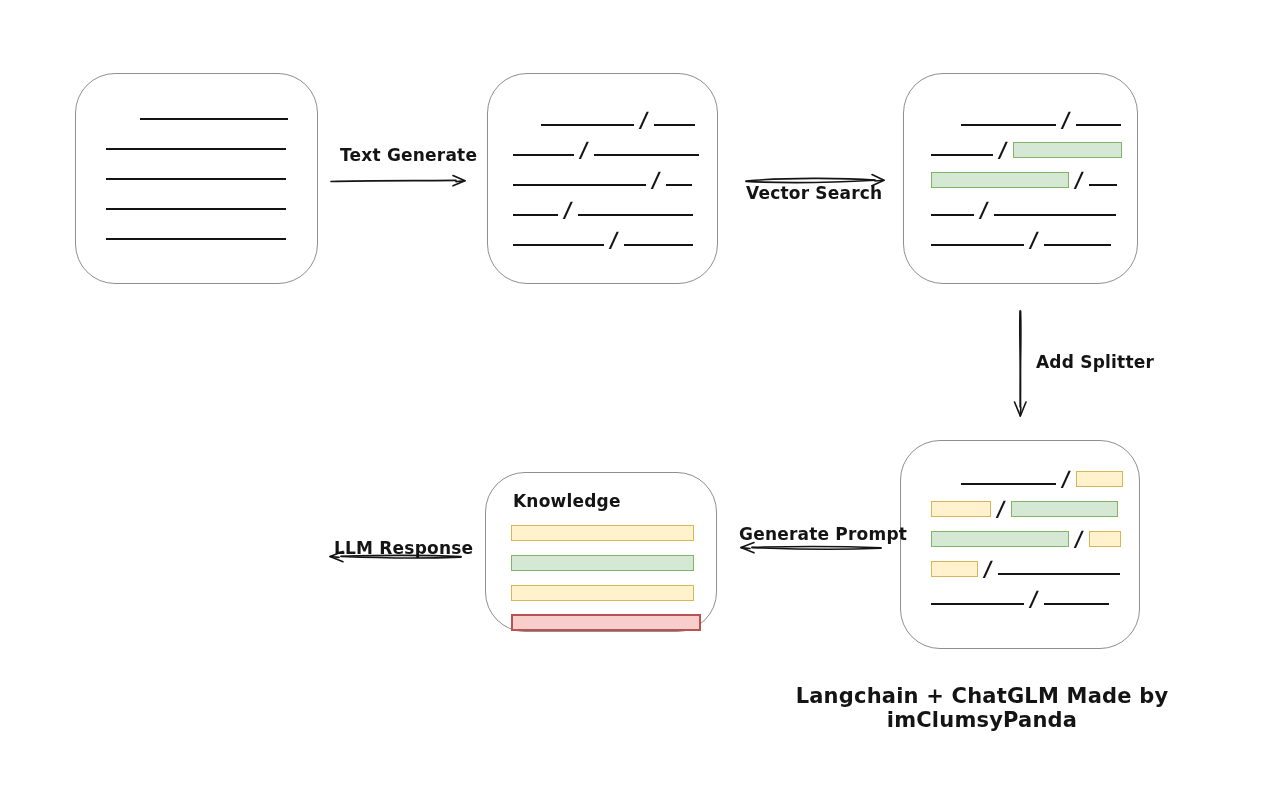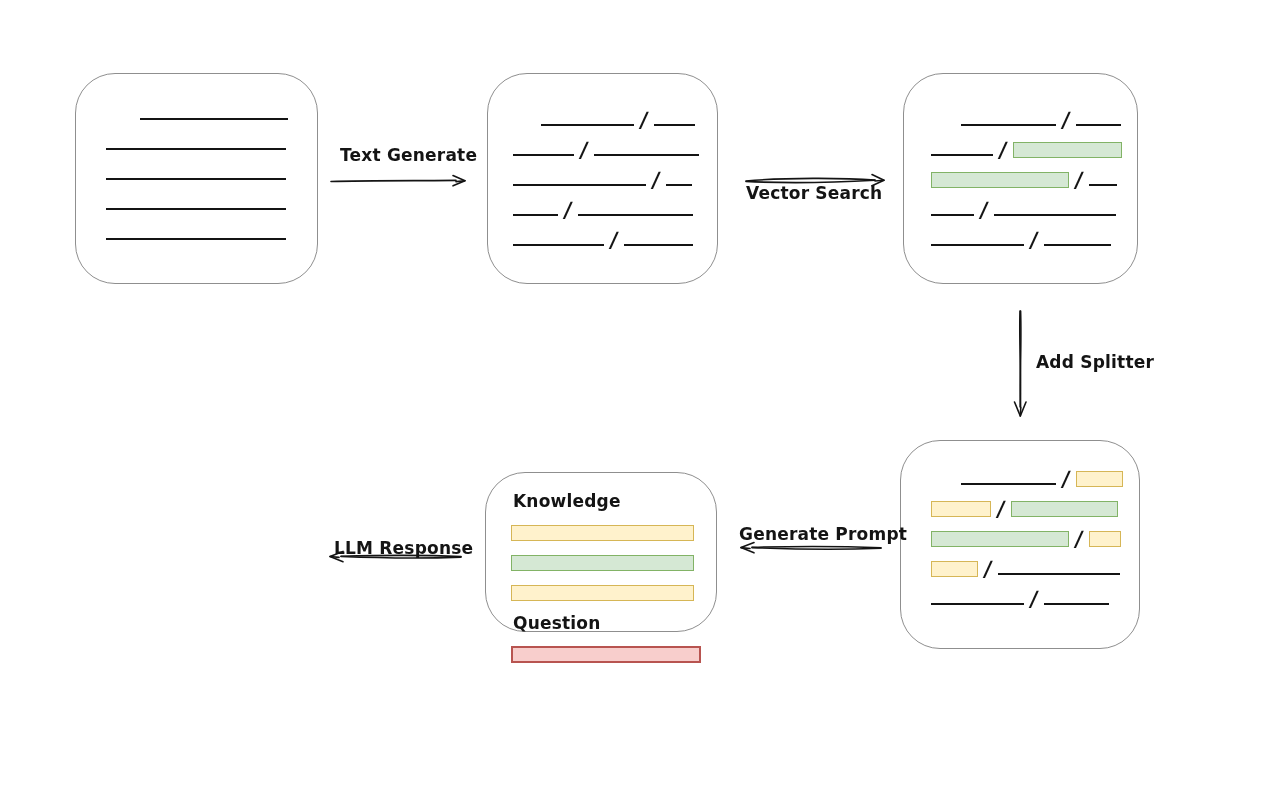--- a/index.html
+++ b/index.html
@@ -163,21 +163,20 @@
         <div class="chunk-row">
           <span class="seg yellow" style="width: 183px;"></span>
         </div>
         <div class="chunk-row">
           <span class="seg green" style="width: 183px;"></span>
         </div>
         <div class="chunk-row">
           <span class="seg yellow" style="width: 183px;"></span>
         </div>
       </div>
-    <div class="node-label question-label">Question</div>
     <div>
         <div class="chunk-row">
           <span class="seg red" style="width: 190px;"></span>
         </div>
       </div>
   </div>
 
 
   <div class="arrow-label" style="left:340px;top:145px;">Text Generate</div>
   <svg class="arrow-svg" style="left:330px;top:172px;" width="138" height="18" viewBox="0 0 138 18">
@@ -211,14 +210,15 @@
   </svg>
 
   <div class="arrow-label" style="left:334px;top:538px;">LLM Response</div>
   <svg class="arrow-svg" style="left:327px;top:548px;" width="136" height="18" viewBox="0 0 136 18">
     <path d="M134,8.6 C95,6.8 48,7.4 14,8.2"></path>
     <path d="M134,9.1 C90,10.8 42,9.6 14,8.5"></path>
     <path d="M16,3.4 L3,8.5 L16,13.7"></path>
     <path d="M3,8.5 L12,9.4"></path>
   </svg>
 
+  <div class="caption">Langchain + ChatGLM Made by imClumsyPanda</div>
 
 </div>
 
 </body></html>

